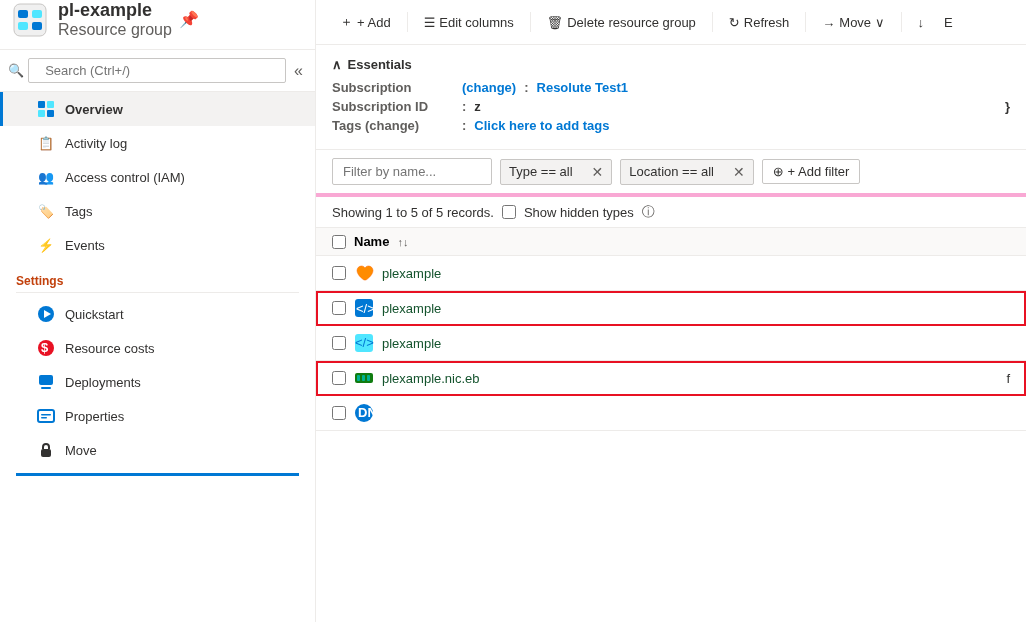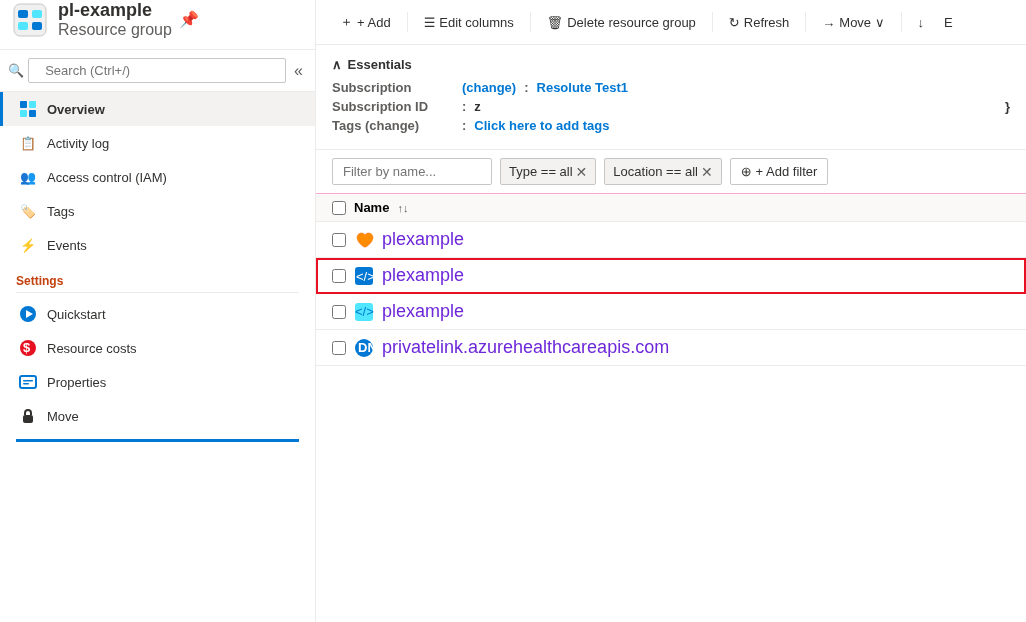--- a/index.html
+++ b/index.html
@@ -49,21 +49,21 @@
       border: none;
       cursor: pointer;
       color: #605e5c;
       font-size: 16px;
       padding: 2px 4px;
     }
 
     .nav-item {
       display: flex;
       align-items: center;
-      padding: 8px 16px;
+      padding: 8px 34px;
       cursor: pointer;
       color: #323130;
       gap: 10px;
       border-left: 3px solid transparent;
     }
     .nav-item.active { background: #f3f2f1; border-left: 3px solid #0078d4; font-weight: 600; }
     .nav-item .nav-icon { width: 18px; height: 18px; display: flex; align-items: center; justify-content: center; flex-shrink: 0; }
 
     .nav-section-label {
       padding: 12px 16px 4px 16px;
@@ -127,37 +127,38 @@
       font-weight: bold;
     }
     .essentials-label { color: #605e5c; min-width: 130px; }
     .essentials-sep { color: #605e5c; margin-right: 8px; }
     .essentials-link { color: #0078d4; cursor: pointer; text-decoration: none; }
     .essentials-value { color: #323130; }
 
     
     .filter-bar {
       display: flex;
+      align-items: center;
       padding: 8px 16px;
       gap: 8px;
-      border-bottom: 1px solid #f9a8d4;
+      border-bottom: 4px solid #f9a8d4;
     }
     .filter-input {
       border: 1px solid #c8c6c4;
       border-radius: 2px;
       padding: 5px 10px;
       font-size: 13px;
       width: 160px;
       color: #605e5c;
       outline: none;
     }
     .filter-tag {
       display: flex;
       align-items: center;
-      gap: 3px;
+      gap: 19px;
       background: #f3f2f1;
       border: 1px solid #c8c6c4;
       border-radius: 2px;
       padding: 4px 8px;
       font-size: 12px;
       color: #323130;
     }
     .filter-tag-close { cursor: pointer; color: #605e5c; font-size: 14px; }
     .add-filter-btn {
       display: flex;
@@ -211,21 +212,21 @@
       cursor: pointer;
       position: relative;
     }
     .table-row.highlighted {
       outline: 2px solid #e81123;
       outline-offset: -2px;
       z-index: 1;
     }
     .table-row input[type=checkbox] { width: 14px; height: 14px; flex-shrink: 0; }
     .resource-icon { width: 20px; height: 20px; flex-shrink: 0; display: flex; align-items: center; justify-content: center; }
-    .resource-link { color: #6d28d9; text-decoration: none; font-size: 18px; }
+    .resource-link { color: #14532d; text-decoration: none; font-size: 13px; }
   </style>
 </head>
 <body>
 
 <div class="sidebar">
   <div class="sidebar-header">
 
     <svg class="sidebar-logo" viewBox="0 0 36 36">
       <rect x="2" y="2" width="32" height="32" rx="6" fill="#f0f0f0" stroke="#c8c6c4" stroke-width="1"></rect>
       <rect x="6" y="8" width="10" height="8" rx="2" fill="#0078d4"></rect>
@@ -291,20 +292,29 @@
       <svg width="18" height="18" viewBox="0 0 18 18">
           <circle cx="9" cy="9" r="8" fill="#e81123"></circle>
           <text x="4" y="13" fill="white" font-size="10" font-weight="bold">$</text>
         </svg>
     </span>
     <span>Resource costs</span>
   </div>
   <div class="nav-item">
     <span class="nav-icon">
       <svg width="18" height="18" viewBox="0 0 18 18">
+          <rect x="2" y="2" width="14" height="10" rx="2" fill="#0078d4"></rect>
+          <rect x="4" y="14" width="10" height="2" rx="1" fill="#0078d4"></rect>
+        </svg>
+    </span>
+    <span>Deployments</span>
+  </div>
+  <div class="nav-item">
+    <span class="nav-icon">
+      <svg width="18" height="18" viewBox="0 0 18 18">
           <rect x="1" y="3" width="16" height="12" rx="2" fill="none" stroke="#0078d4" stroke-width="2"></rect>
           <rect x="4" y="7" width="10" height="1.5" rx="0.75" fill="#0078d4"></rect>
           <rect x="4" y="10" width="6" height="1.5" rx="0.75" fill="#0078d4"></rect>
         </svg>
     </span>
     <span>Properties</span>
   </div>
   <div class="nav-item">
     <span class="nav-icon">
       <svg width="18" height="18" viewBox="0 0 18 18">
@@ -390,20 +400,26 @@
     <div class="filter-tag">
       <span>Location == all</span>
       <span class="filter-tag-close">✕</span>
     </div>
     <button class="add-filter-btn">
       <span>⊕</span>
       <span>+ Add filter</span>
     </button>
   </div>
 
+  <div class="records-bar">
+    <span>Showing 1 to 5 of 5 records.</span>
+    <input type="checkbox" style="">
+    <span>Show hidden types</span>
+    <span style="color:#605e5c;">ⓘ</span>
+  </div>
 
   <div class="resource-table">
     <div class="table-header">
       <input type="checkbox" style="">
       <span>Name</span>
       <span class="sort-icons">↑↓</span>
     </div>
 
     <div class="table-row">
       <input type="checkbox" style="">
@@ -430,25 +446,38 @@
       <input type="checkbox" style="">
       <span class="resource-icon">
         <svg width="20" height="20" viewBox="0 0 20 20">
           <rect x="1" y="1" width="18" height="18" rx="3" fill="#50e6ff"></rect>
           <text x="1" y="14" fill="#0078d4" font-size="9" font-family="monospace">&lt;/&gt;</text>
         </svg>
       </span>
       <a class="resource-link" href="#">plexample</a>
     </div>
 
+    <div class="table-row highlighted">
+      <input type="checkbox" style="">
+      <span class="resource-icon">
+        <svg width="20" height="20" viewBox="0 0 20 20">
+          <rect x="1" y="5" width="18" height="10" rx="2" fill="#107c10"></rect>
+          <rect x="3" y="7" width="3" height="6" rx="1" fill="#00b294"></rect>
+          <rect x="8" y="7" width="3" height="6" rx="1" fill="#00b294"></rect>
+          <rect x="13" y="7" width="3" height="6" rx="1" fill="#00b294"></rect>
+        </svg>
+      </span>
+      <a class="resource-link" href="#">plexample.nic.eb</a>
+      <span style="flex:1;"></span>
+      <span style="color:#323130;">f</span>
+    </div>
 
     <div class="table-row">
       <input type="checkbox" style="">
       <span class="resource-icon">
         <svg width="20" height="20" viewBox="0 0 20 20">
           <circle cx="10" cy="10" r="9" fill="#0078d4"></circle>
           <text x="4" y="14" fill="white" font-size="8" font-weight="bold">DNS</text>
         </svg>
       </span>
-      <a class="resource-link" href="#">privatelink.azurehealthcareapis.com</a>
     </div>
   </div>
 </div>
 
 </body></html>

